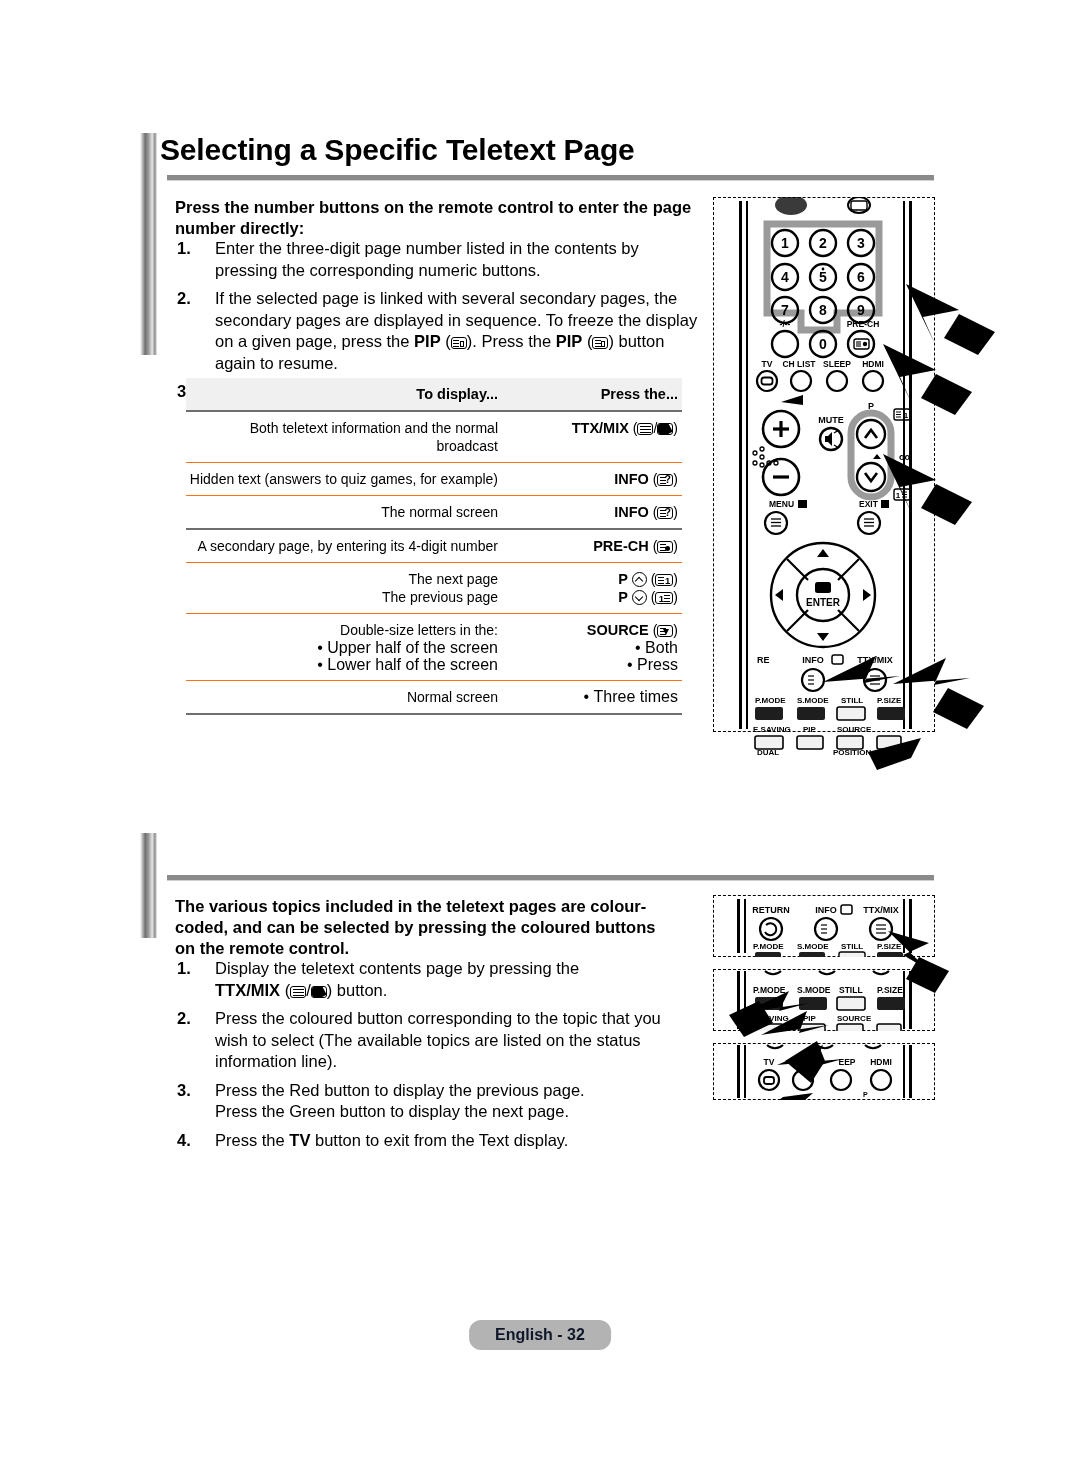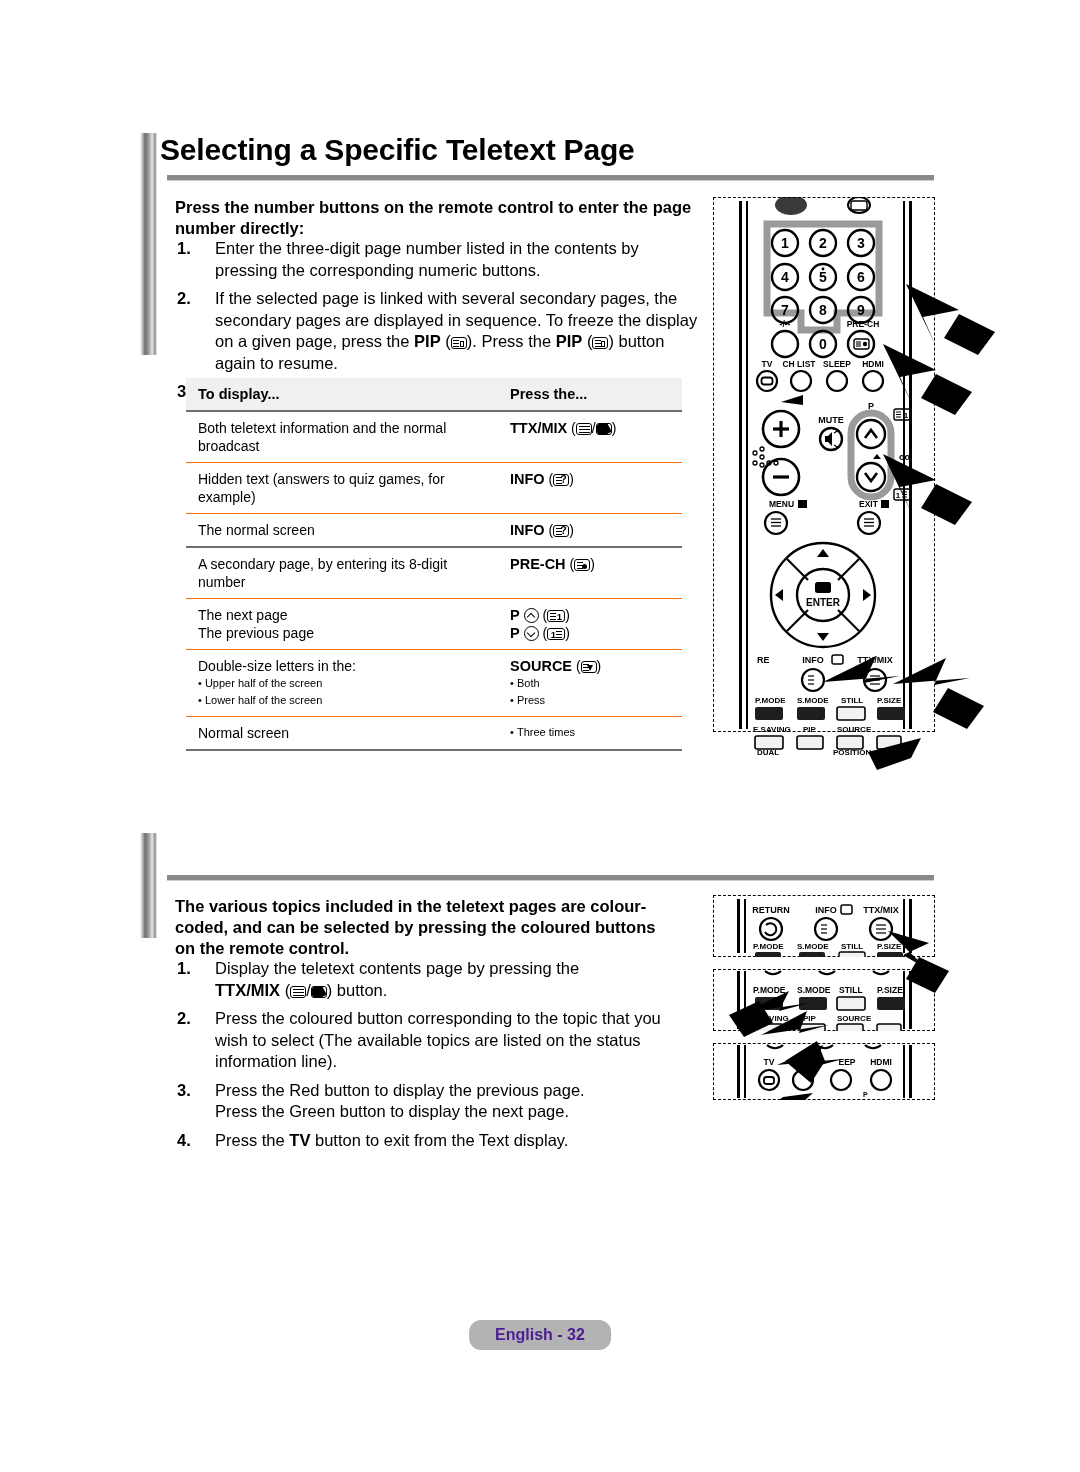--- a/index.html
+++ b/index.html
@@ -213,49 +213,50 @@
     position: absolute;
     border-collapse: collapse;
     font-size: 14px;
   }
   .tbl .hdr td {
     background: #f0f0f0;
     font-weight: bold;
     font-size: 14.5px;
   }
   .tbl td {
-    padding: 7px 4px 7px 12px;
+    padding: 7px 4px 7px 0;
     vertical-align: top;
     line-height: 18px;
+    text-align: right;
   }
   .tbl tr { border-bottom: 1px solid #f97316; }
   .tbl tr.thick { border-bottom: 2px solid #6e6e6e; }
   .tbl td.rt { width: 168px; padding-left: 8px; }
   .tbl b { font-weight: bold; font-size: 14.5px; }
-  .bul { font-size: 11px; line-height: 17px; }
+  .bul { font-size: 16px; line-height: 17px; }
 
   
   .remote-wrap { position: absolute; }
   .dash {
     position: absolute;
     border: 1.6px dashed #000;
     box-sizing: border-box;
   }
 
   
   .footer {
     position: absolute;
     left: 50%;
     transform: translateX(-50%);
     background: #b3b3b3;
     border-radius: 12px;
     padding: 6px 26px;
     font-size: 16px;
     font-weight: bold;
-    color: #4c1d95;
+    color: #0f172a;
   }
 
   svg { display: block; }
 </style>
 </head>
 <body>
 
 <div class="page">
 
   <div class="section" style="left:140px; top:133px; width:800px; height:220px;">
@@ -306,21 +307,21 @@
 
     <tr class="thick">
       <td>The normal screen</td>
       <td class="rt">
         <b>INFO</b>
         (<span class="gl gl-info"></span>)
       </td>
     </tr>
 
     <tr>
-      <td>A secondary page, by entering its 8-digit number</td>
+      <td>A secondary page, by entering its 4-digit number</td>
       <td class="rt">
         <b>PRE-CH</b>
         (<span class="gl gl-prech"></span>)
       </td>
     </tr>
 
     <tr>
       <td>
         <div>The next page</div>
         <div>The previous page</div>

